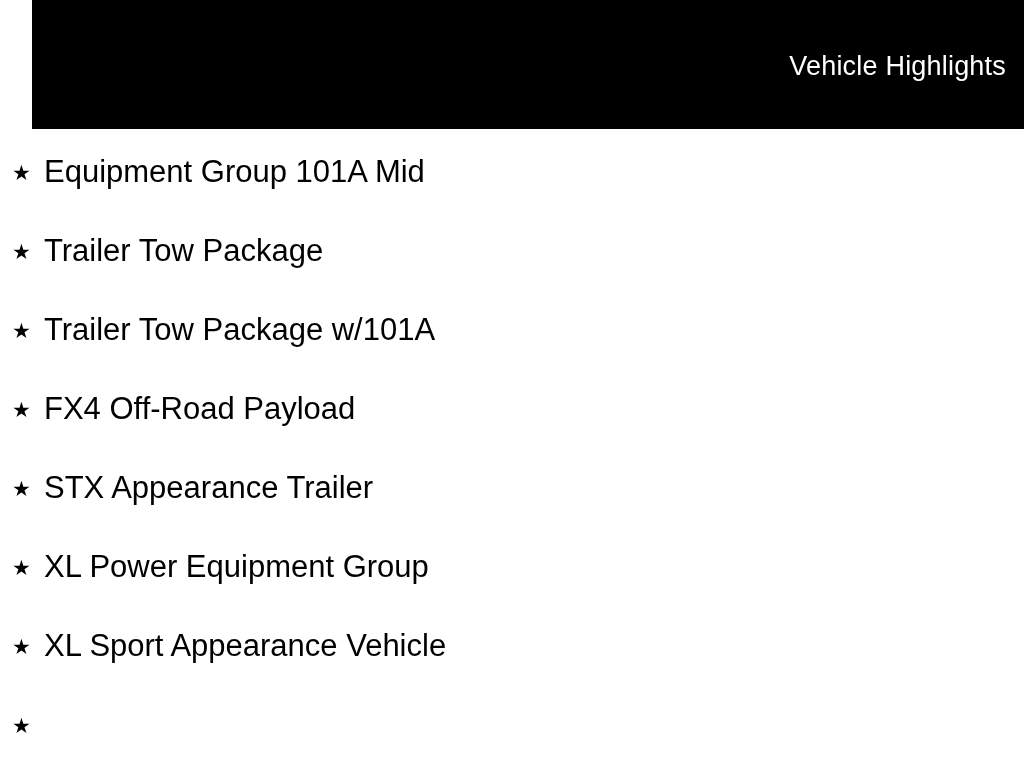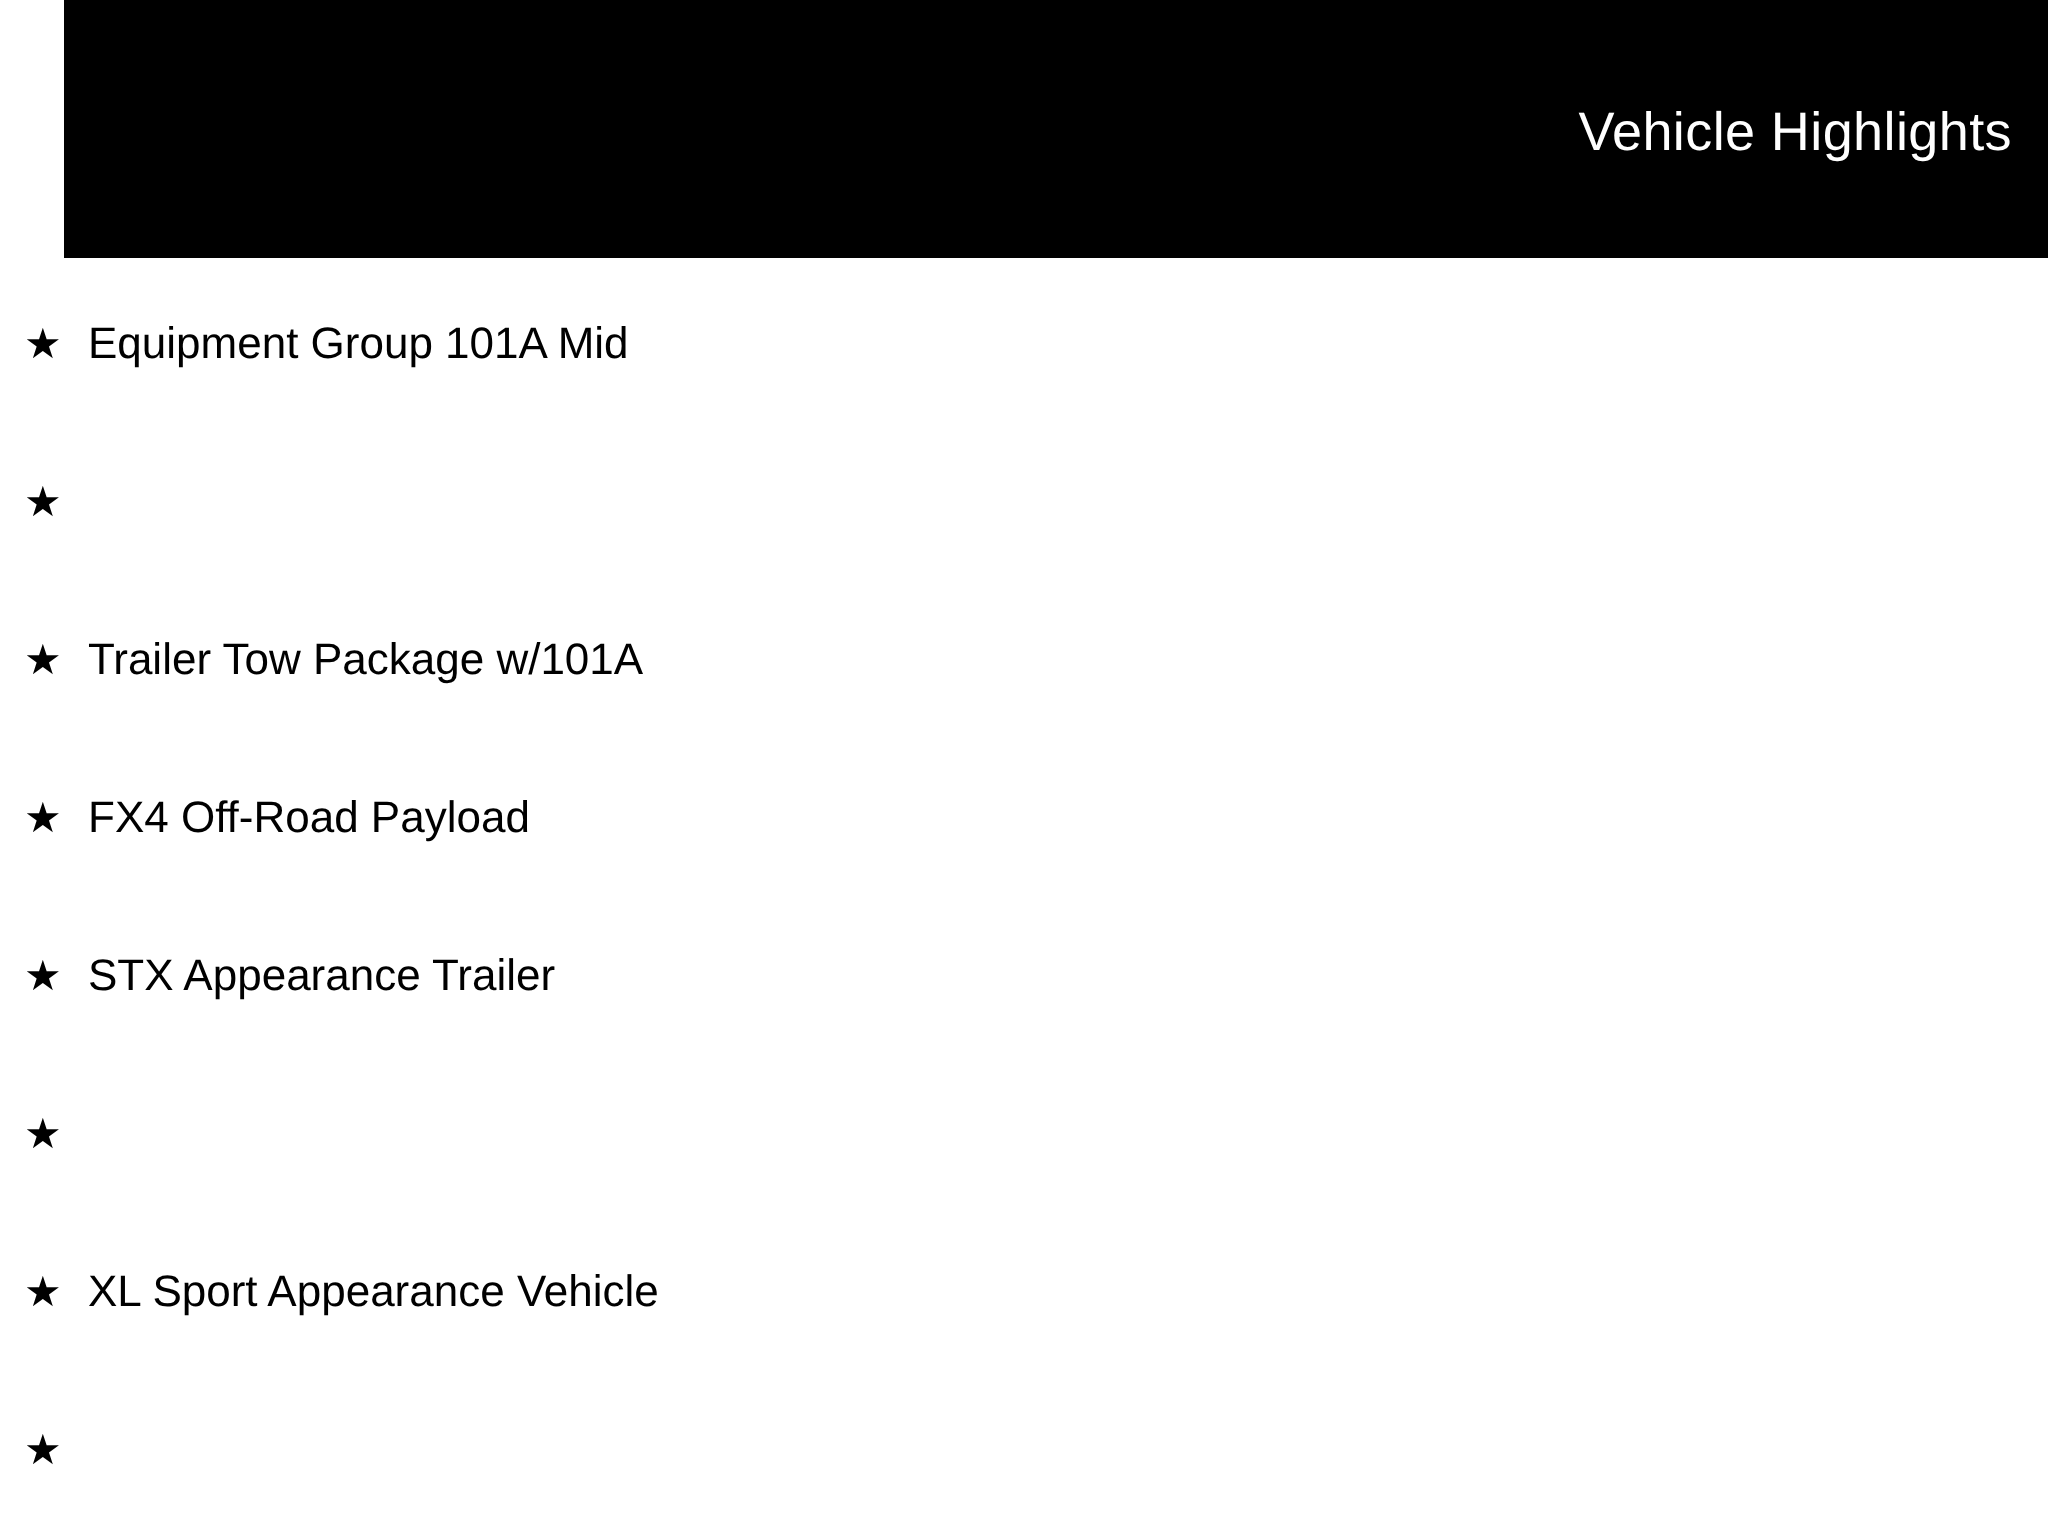--- a/index.html
+++ b/index.html
@@ -60,21 +60,21 @@
     width: 32px;
     color: #000000;
     font-size: 21px;
     line-height: 28px;
     padding-top: 30px;
     text-align: left;
   }
   .highlight-label {
     flex: 1 1 auto;
     color: #000000;
-    font-size: 22px;
+    font-size: 31px;
     line-height: 30px;
     padding-top: 28px;
     white-space: nowrap;
   }
 </style>
 </head>
 <body>
 
 <div class="page">
 
@@ -82,35 +82,37 @@
     <div class="header-title">Vehicle Highlights</div>
   </div>
 
   <ul class="highlights-list">
     <li class="highlight-item">
       <span class="bullet-star">★</span>
       <span class="highlight-label">Equipment Group 101A Mid</span>
     </li>
     <li class="highlight-item">
       <span class="bullet-star">★</span>
+      <span class="highlight-label">Trailer Tow Package</span>
     </li>
     <li class="highlight-item">
       <span class="bullet-star">★</span>
       <span class="highlight-label">Trailer Tow Package w/101A</span>
     </li>
     <li class="highlight-item">
       <span class="bullet-star">★</span>
       <span class="highlight-label">FX4 Off-Road Payload</span>
     </li>
     <li class="highlight-item">
       <span class="bullet-star">★</span>
       <span class="highlight-label">STX Appearance Trailer</span>
     </li>
     <li class="highlight-item">
       <span class="bullet-star">★</span>
+      <span class="highlight-label">XL Power Equipment Group</span>
     </li>
     <li class="highlight-item">
       <span class="bullet-star">★</span>
       <span class="highlight-label">XL Sport Appearance Vehicle</span>
     </li>
     <li class="highlight-item">
       <span class="bullet-star">★</span>
     </li>
   </ul>
 

